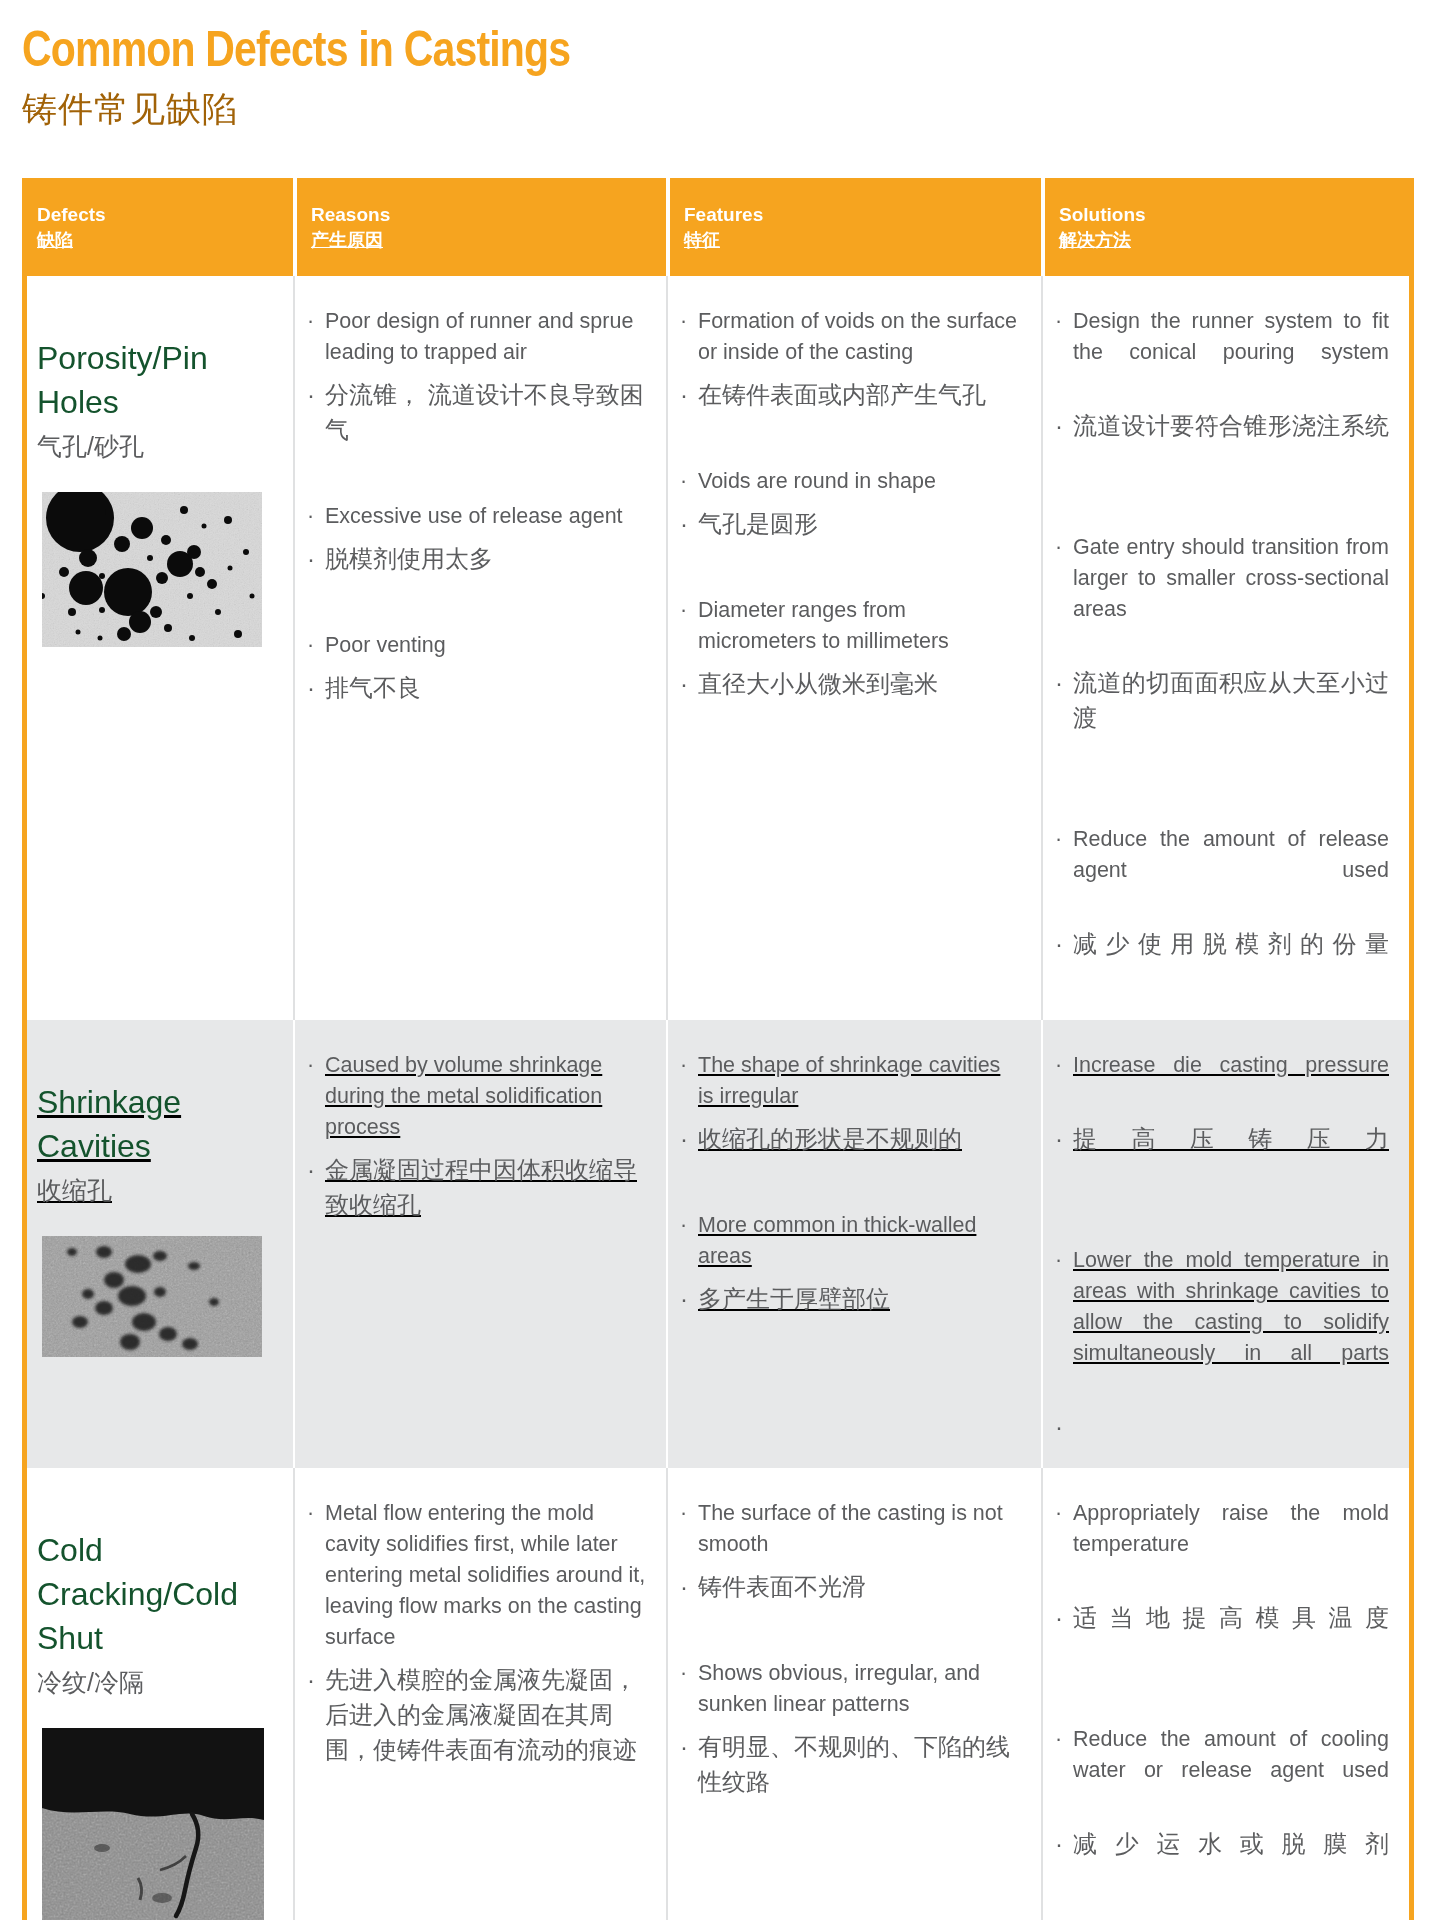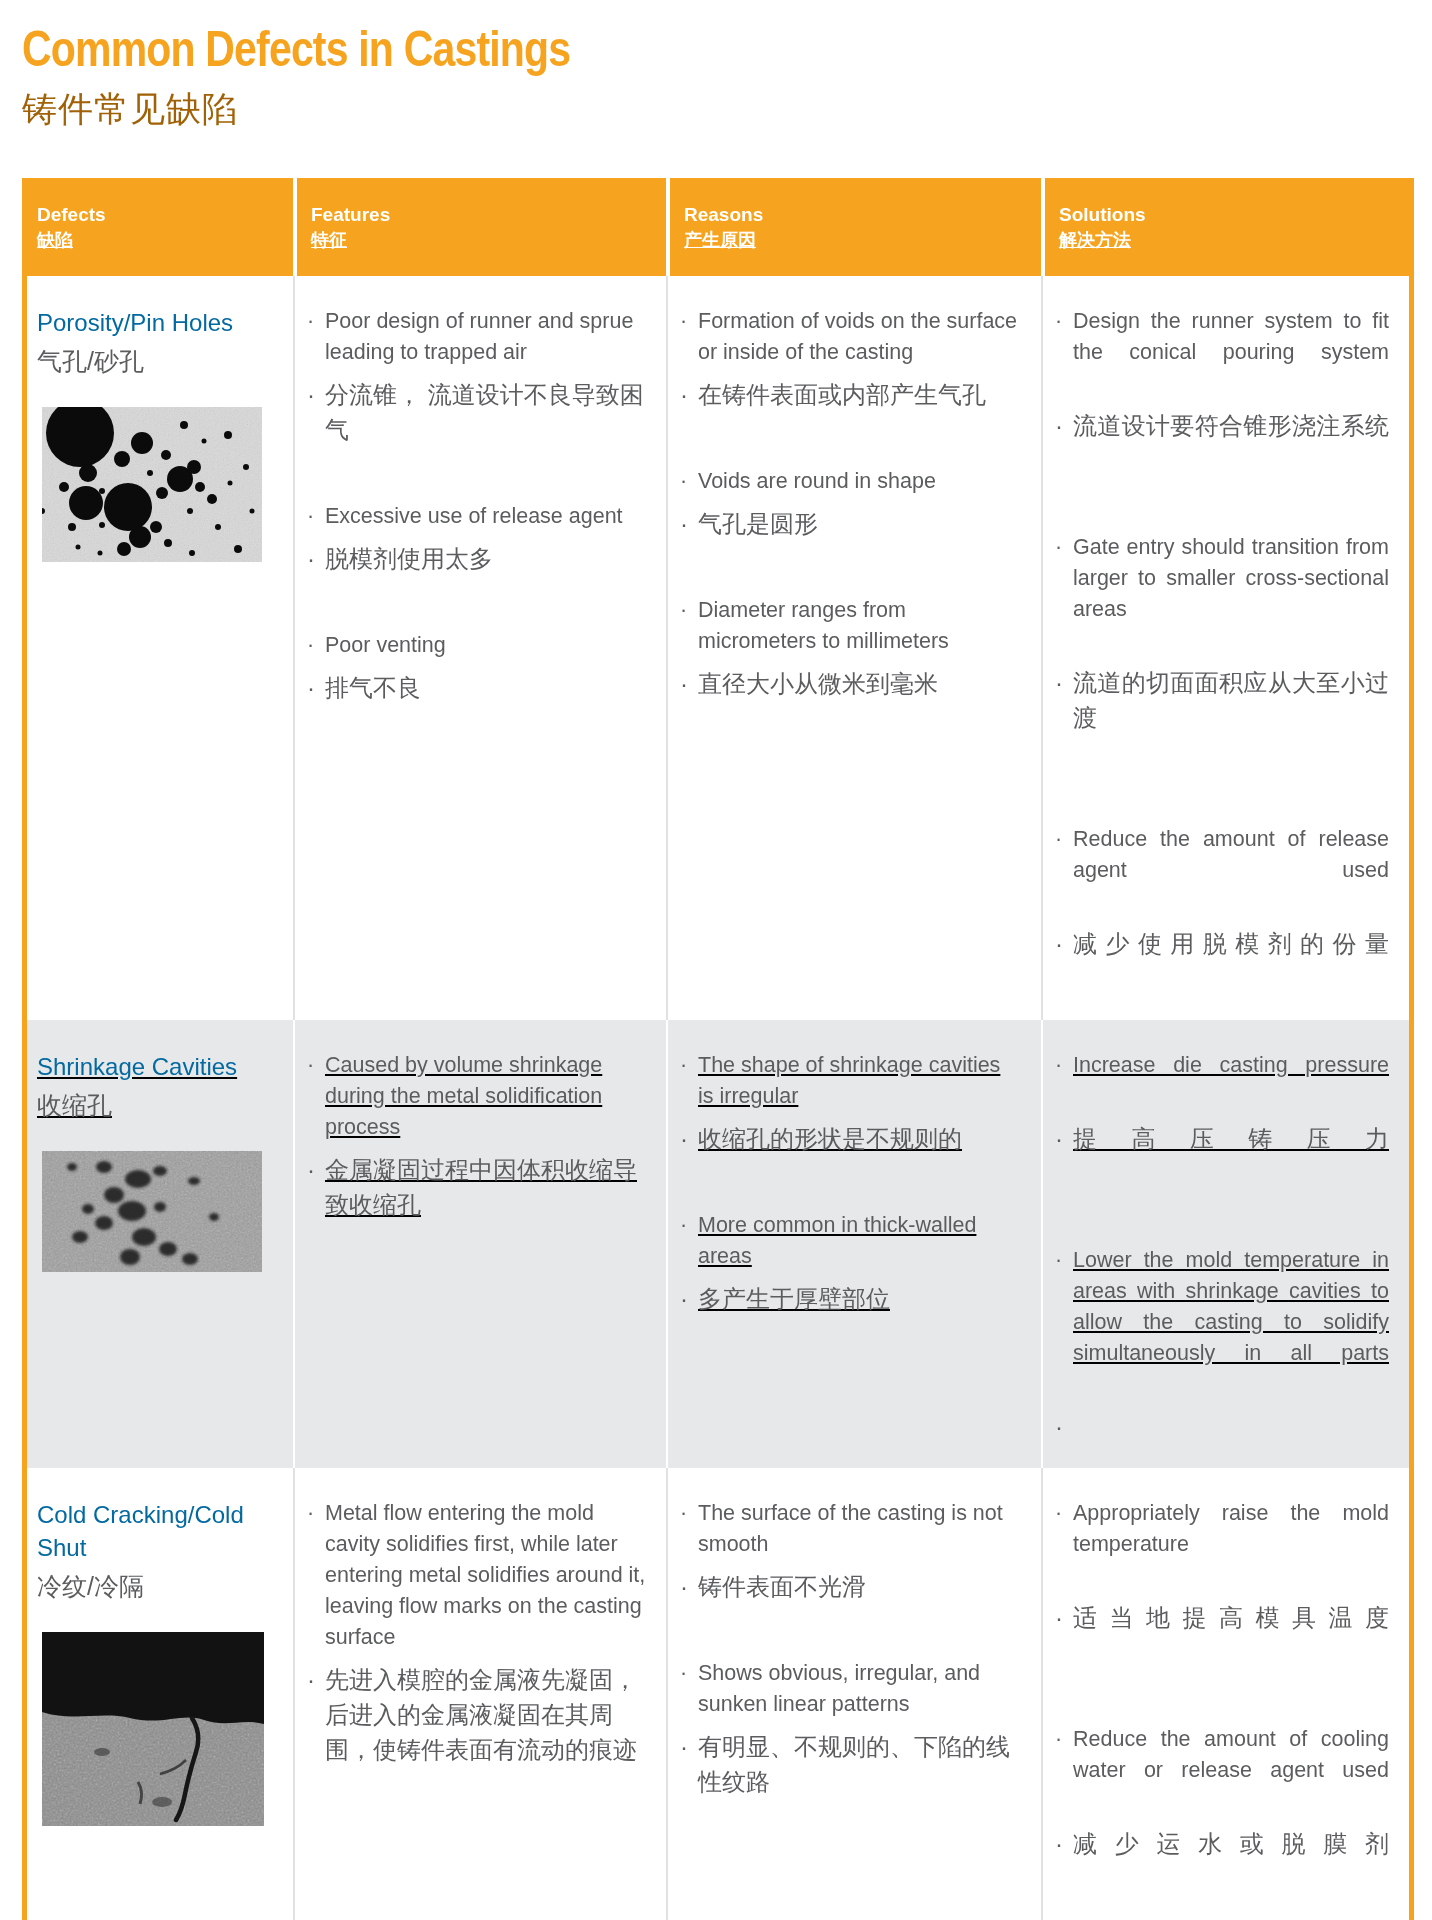--- a/index.html
+++ b/index.html
@@ -46,21 +46,21 @@
   .trow .cell + .cell{border-left:2px solid #E0E1E2;}
   .trow.alt .cell + .cell{border-left:2px solid #ffffff;}
   .cell{padding:30px 20px 24px 8px;box-sizing:border-box;position:relative;}
   .cell.defect-cell{padding-left:10px;}
 
   .row-1{min-height:452px;}
   .row-2{min-height:343px;}
   .row-3{min-height:402px;}
 
   .defect-title-en{
-    color:#0369a1;font-size:24px;line-height:1.38;white-space:pre-line;
+    color:#14532d;font-size:32px;line-height:1.38;white-space:pre-line;margin-top:30px;
   }
   .defect-title-zh{
     color:#5B5C5E;font-size:25px;line-height:1.5;margin-top:4px;
   }
   .photo{display:block;margin:27px 0 0 5px;}
 
   .group{margin-bottom:54px;}
   .group:last-child{margin-bottom:0;}
   .item{position:relative;padding-left:22px;color:#5B5C5E;margin-bottom:9px;}
   .item:last-child{margin-bottom:0;}
@@ -80,26 +80,26 @@
   <div class="sub-title">铸件常见缺陷</div>
 
   <div class="defect-table">
 
     <div class="thead">
       <div class="th">
         <span class="h-en">Defects</span>
         <span class="h-zh">缺陷</span>
       </div>
       <div class="th">
+        <span class="h-en">Reasons</span>
+        <span class="h-zh">产生原因</span>
+      </div>
+      <div class="th">
         <span class="h-en">Features</span>
         <span class="h-zh">特征</span>
-      </div>
-      <div class="th">
-        <span class="h-en">Reasons</span>
-        <span class="h-zh">产生原因</span>
       </div>
       <div class="th">
         <span class="h-en">Solutions</span>
         <span class="h-zh">解决方法</span>
       </div>
     </div>
 
     <div class="trow row-1">
       <div class="cell defect-cell">
         <div class="defect-title-en">Porosity/Pin Holes</div>

